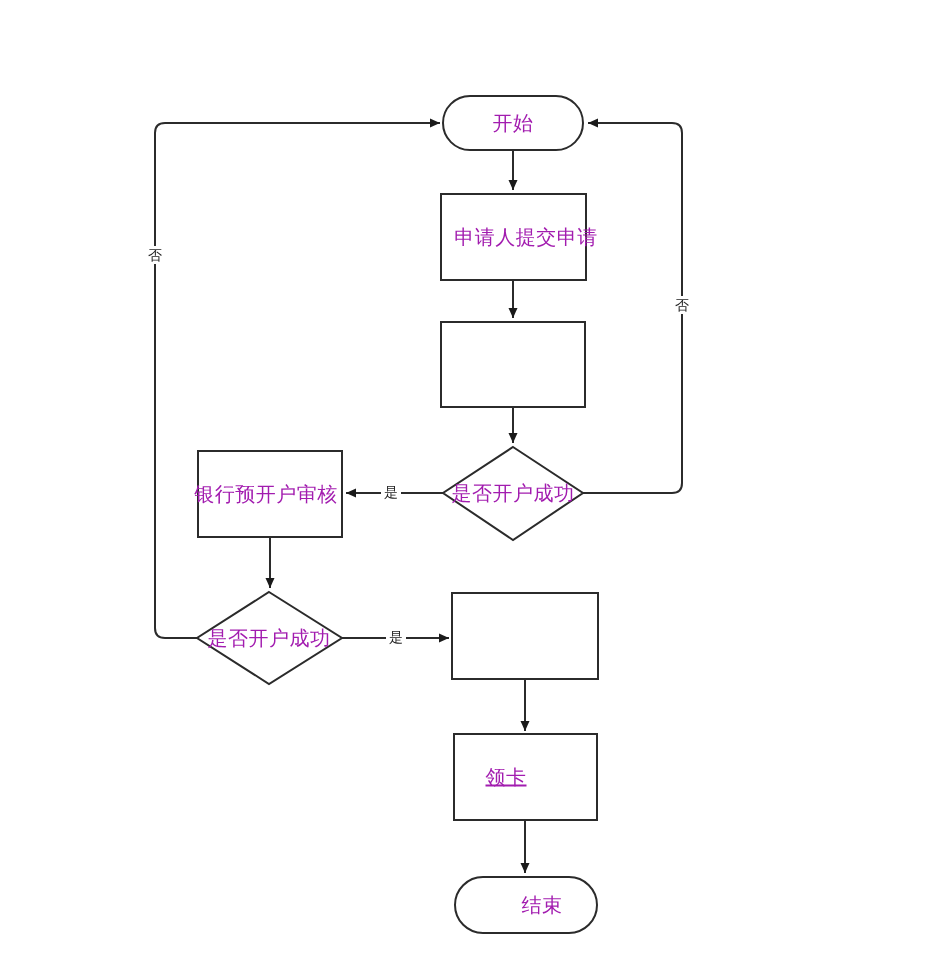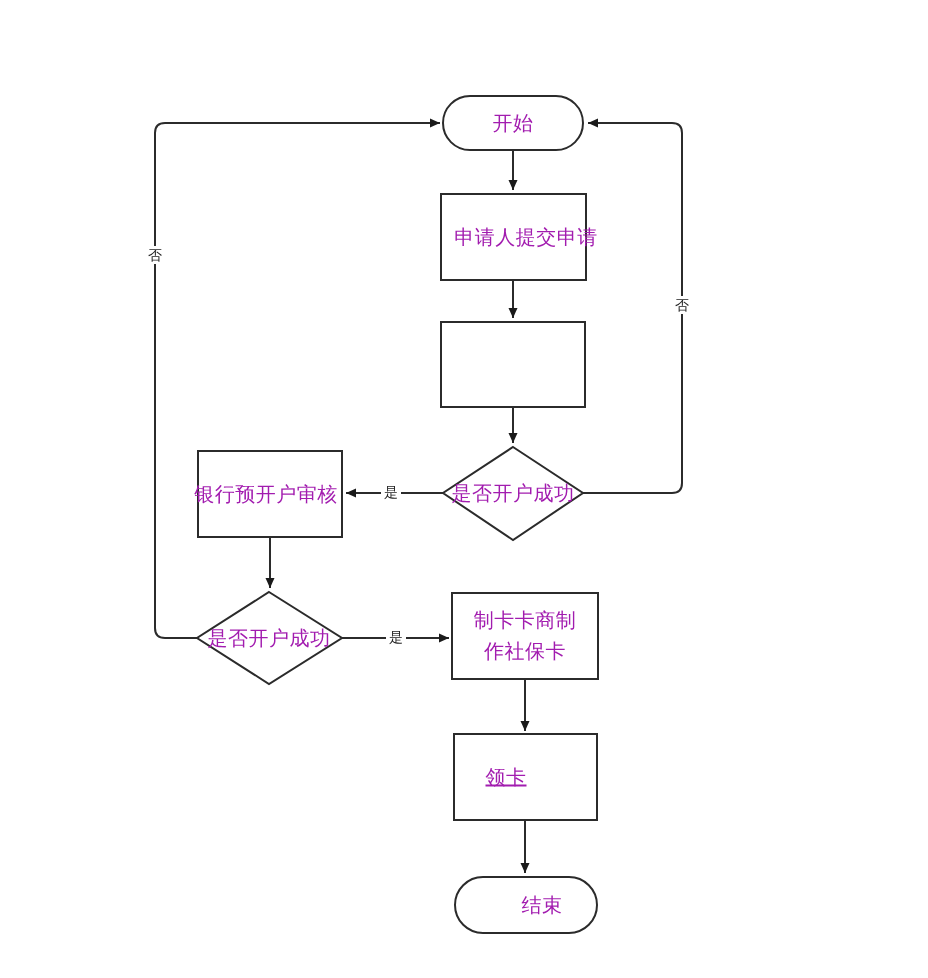--- a/index.html
+++ b/index.html
@@ -82,21 +82,20 @@
       <rect x="454" y="734" width="143" height="86"></rect>
       <rect x="455" y="877" width="142" height="56" rx="28" ry="28"></rect>
     </g>
   </svg>
 
   <div class="node-label" style="left:513px; top:123px;">开始</div>
   <div class="node-label" style="left:526px; top:237px;">申请人提交申请</div>
   <div class="node-label" style="left:513px; top:493px;">是否开户成功</div>
   <div class="node-label" style="left:266px; top:494px;text-align:center;">银行预开户审核</div>
   <div class="node-label" style="left:269px; top:638px;text-align:right;">是否开户成功</div>
-  <div class="node-label wrap" style="left:525px; top:636px;">制卡卡商制作社保卡</div>
   <div class="node-label" style="left:506px; top:777px;text-decoration:underline;">领卡</div>
   <div class="node-label" style="left:542px; top:905px;">结束</div>
 
   <div class="edge-label" style="left:391px; top:492px;">是</div>
   <div class="edge-label" style="left:682px; top:305px;">否</div>
   <div class="edge-label" style="left:396px; top:637px;">是</div>
   <div class="edge-label" style="left:155px; top:255px;">否</div>
 
 </div>
 

